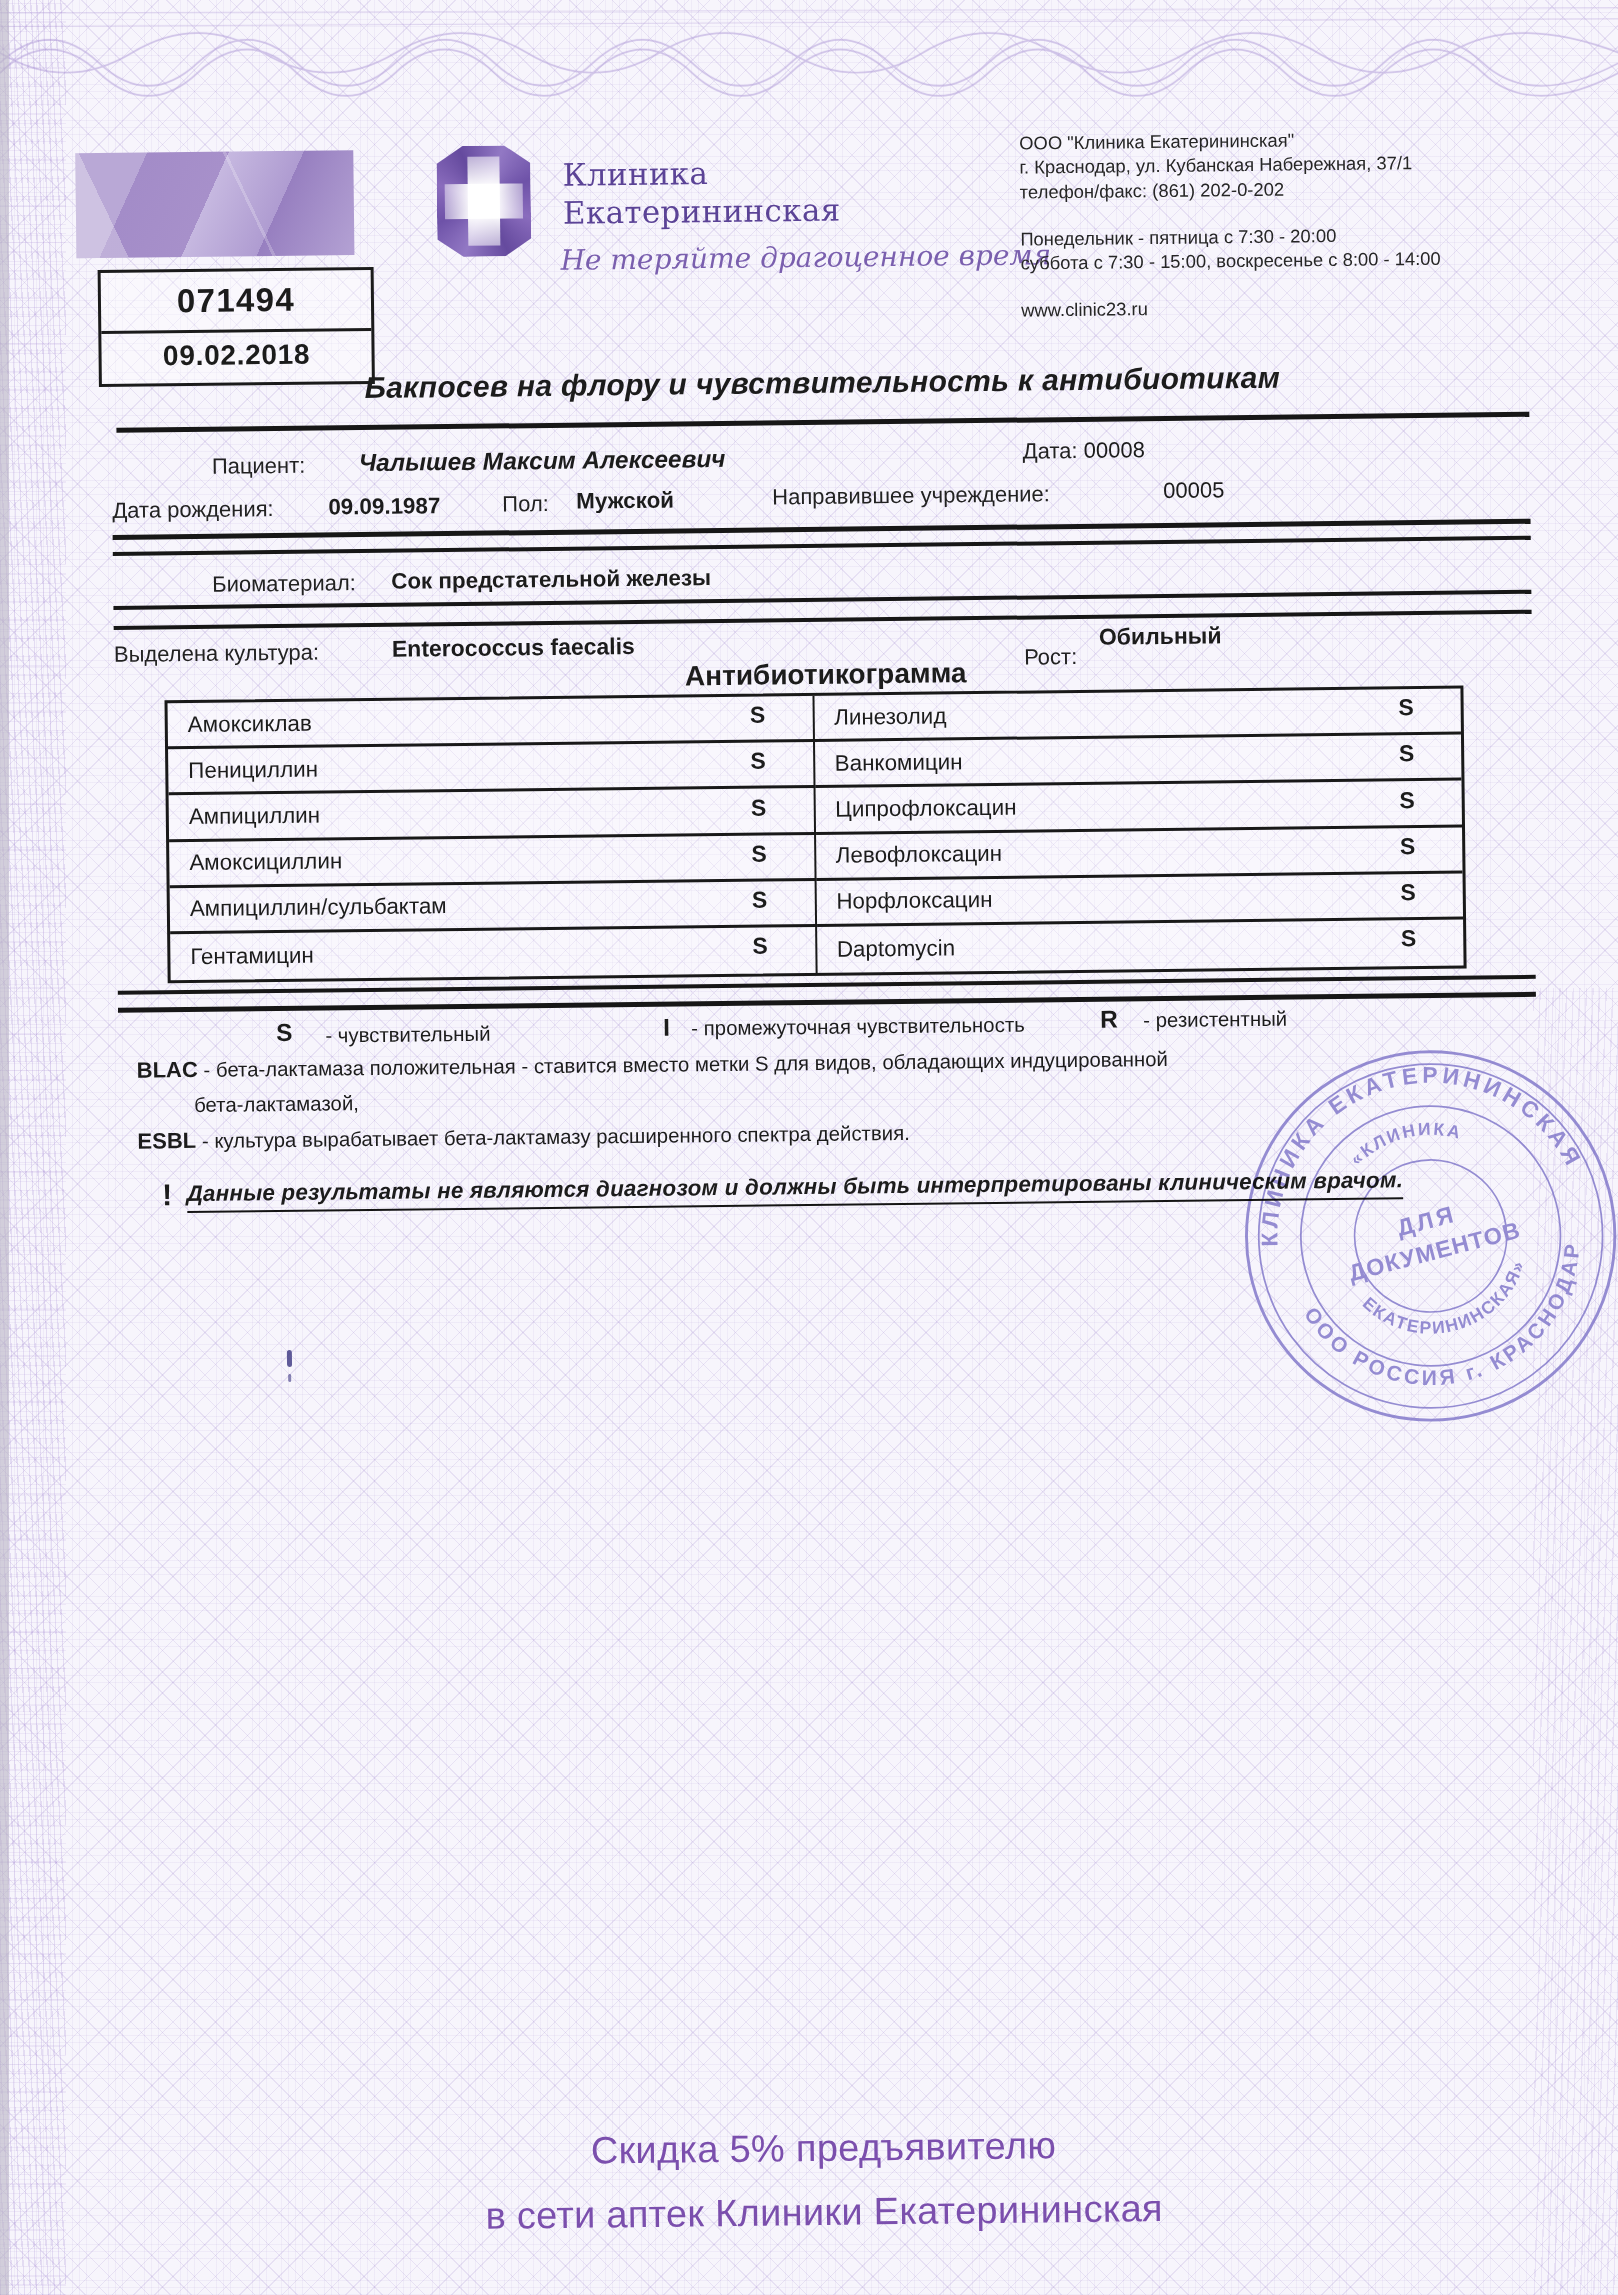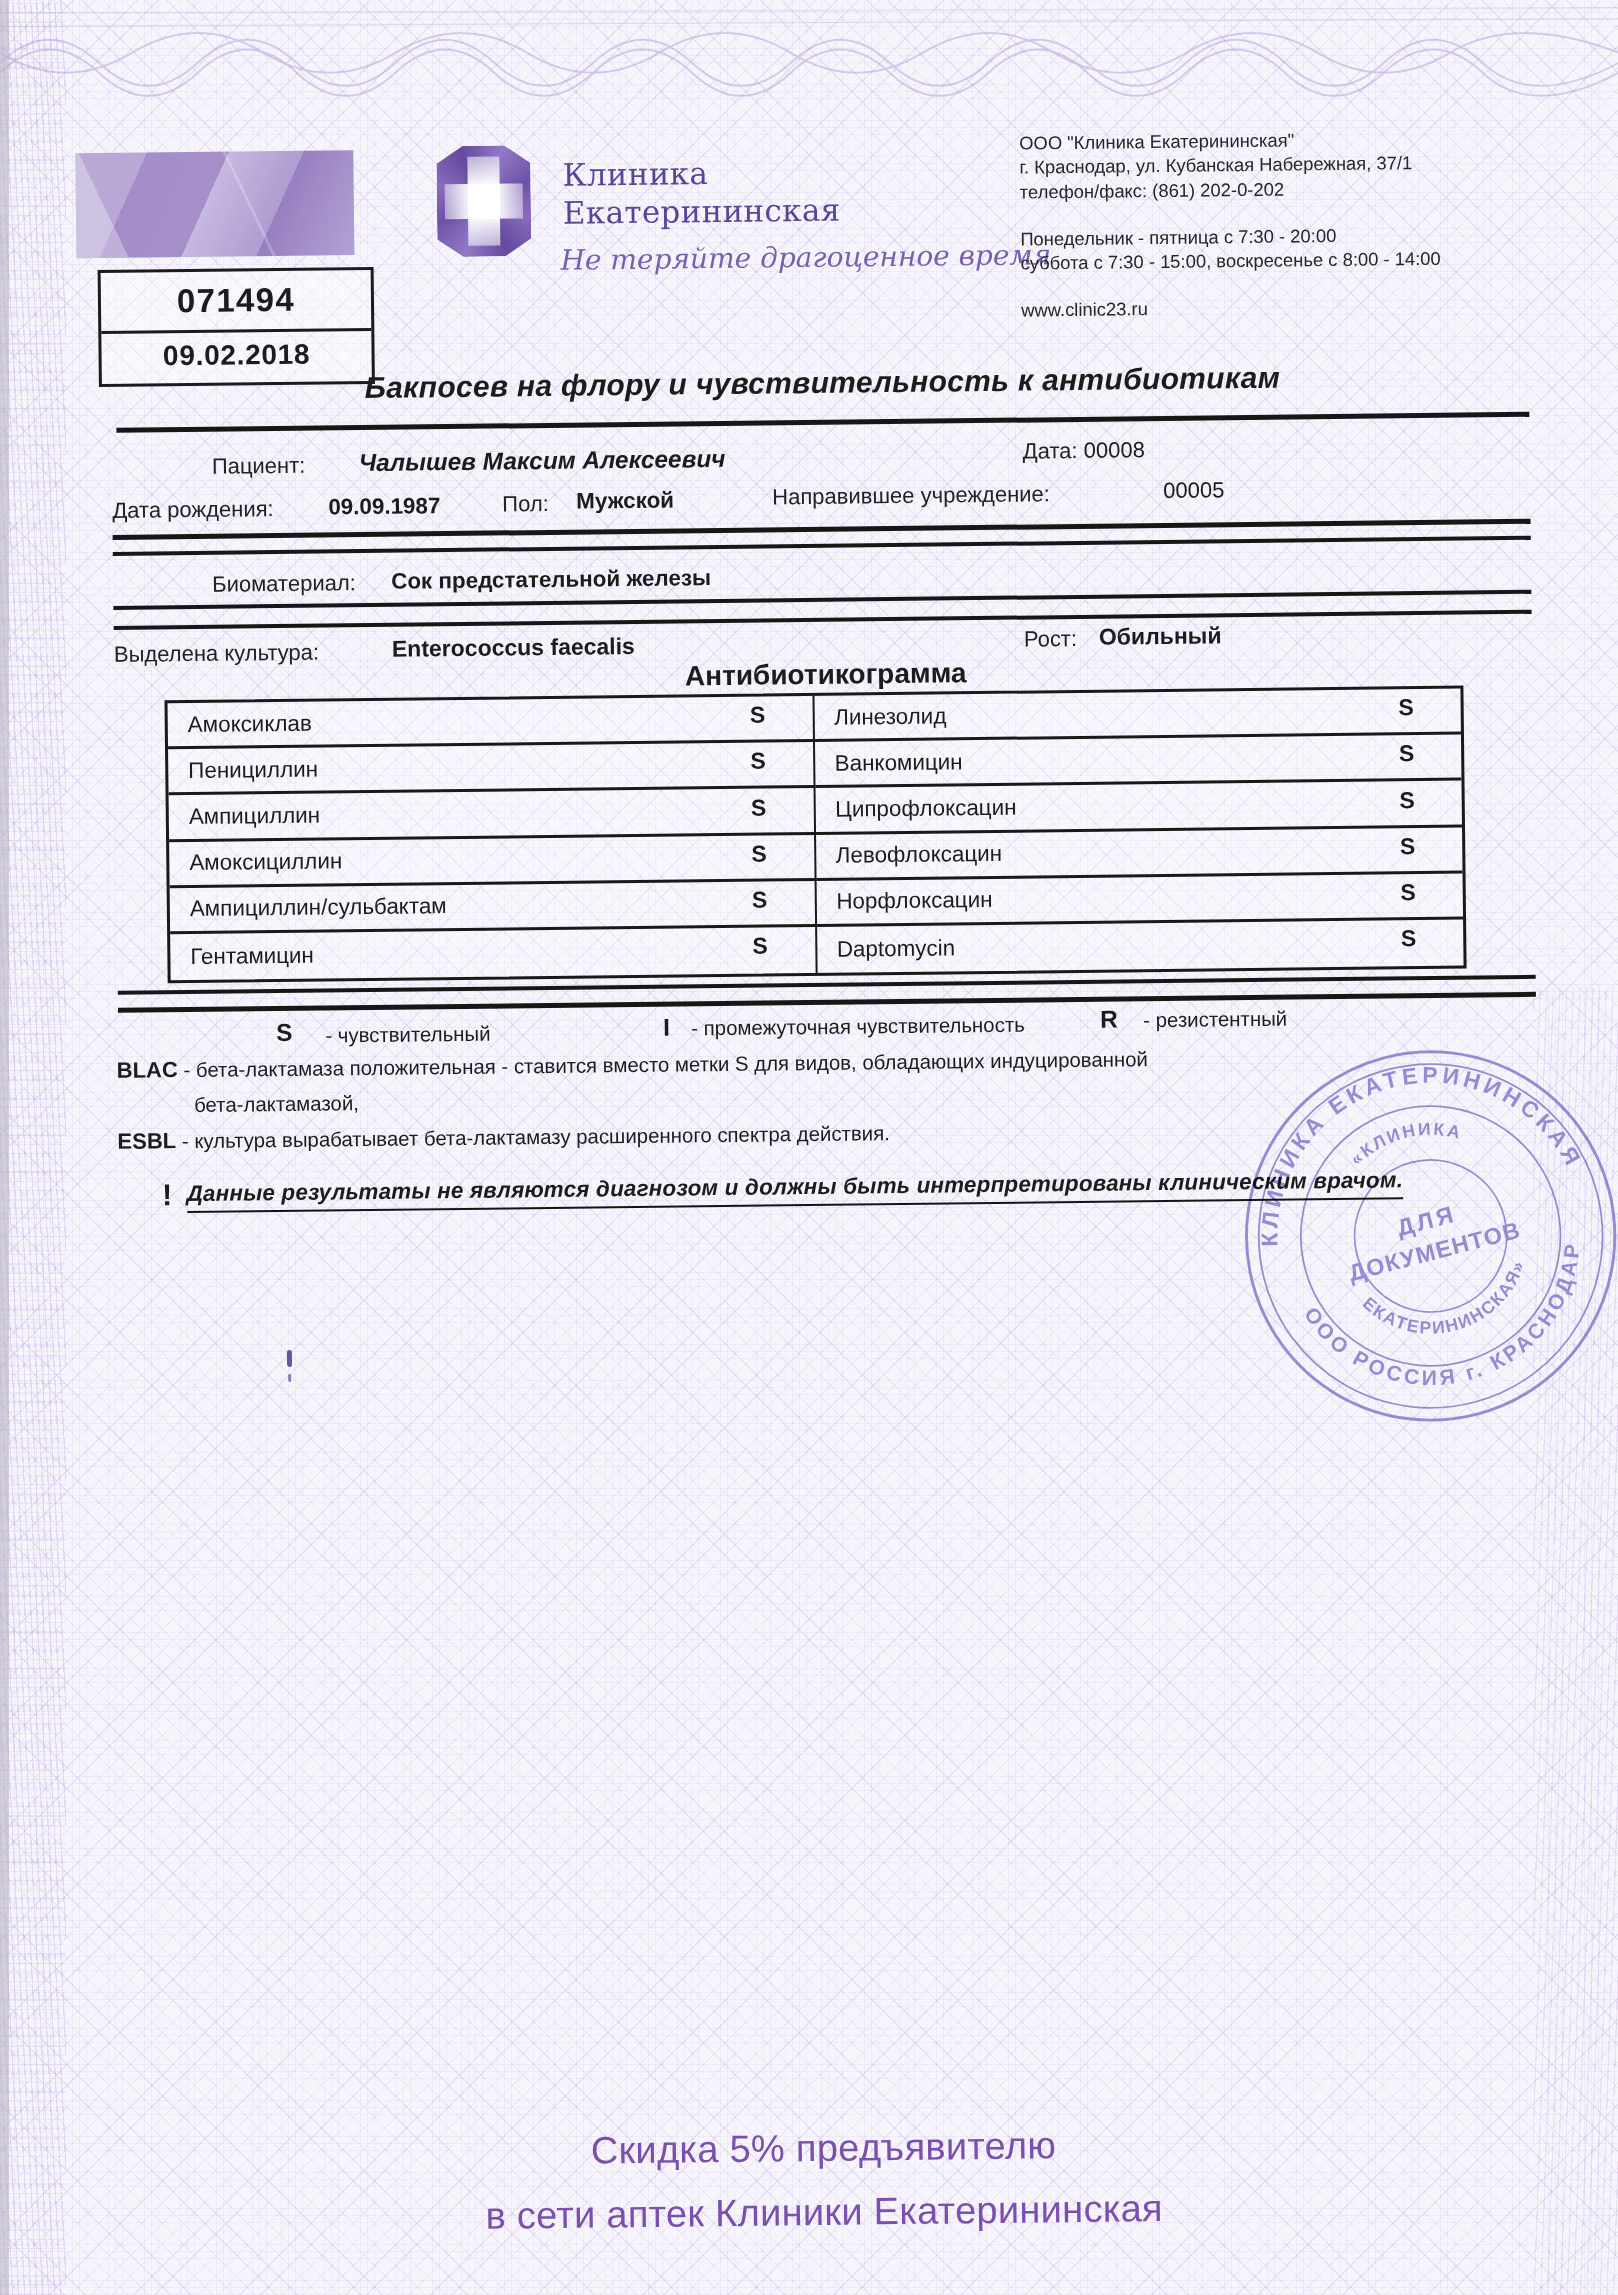--- a/index.html
+++ b/index.html
@@ -92,21 +92,21 @@
   .r-ref-l{left:777px;top:484px;}
   .r-ref-v{left:1168px;top:482px;}
   .rule-a1{left:117px;top:527px;width:1418px;}
   .rule-a2{left:117px;top:544px;width:1418px;height:4px;}
   .r-bio-l{left:216px;top:565px;}
   .r-bio-v{left:395px;top:564px;font-size:22.4px;}
   .rule-b1{left:117px;top:598px;width:1418px;height:4px;}
   .rule-b2{left:117px;top:618px;width:1418px;height:4px;}
   .r-cul-l{left:117px;top:634px;}
   .r-cul-v{left:395px;top:631px;font-size:23px;}
-  .r-gro-l{left:1027px;top:629px;}
+  .r-gro-l{left:1027px;top:647px;}
   .r-gro-v{left:1102px;top:627px;font-size:23px;}
   .ab-title{
     position:absolute;left:122px;top:659px;width:1413px;text-align:center;
     font-size:28px;font-weight:bold;
   }
 
   
   .ab-table{
     position:absolute;left:167px;top:693px;width:1293px;height:277px;
     display:grid;grid-template-columns:1fr 1fr;grid-auto-rows:1fr;
@@ -124,21 +124,21 @@
   
   .legend-item{position:absolute;font-size:20.4px;}
   .legend-key{font-size:24.4px;font-weight:bold;}
   .lg-s-k{left:275px;top:1013px;}
   .lg-s-t{left:324px;top:1019px;}
   .lg-i-k{left:662px;top:1012px;}
   .lg-i-t{left:690px;top:1016px;}
   .lg-r-k{left:1099px;top:1009px;}
   .lg-r-t{left:1142px;top:1013px;}
   .note{position:absolute;font-size:20.4px;}
-  .note b{font-size:22px;}
+  .note b{font-size:22px;margin-left:20px;}
   .n-blac{left:115px;top:1050px;width:1397px;}
   .n-blac2{left:192px;top:1087px;}
   .n-esbl{left:115px;top:1121px;width:1397px;}
 
   
   .warning{position:absolute;left:159px;top:1171px;width:1370px;}
   .warn-mark{font-size:30px;font-weight:bold;vertical-align:-4px;}
   .warn-text{
     margin-left:14.5px;font-size:22.4px;font-weight:bold;font-style:italic;
     border-bottom:2.6px solid #141414;padding-bottom:4.6px;letter-spacing:0.2px;

